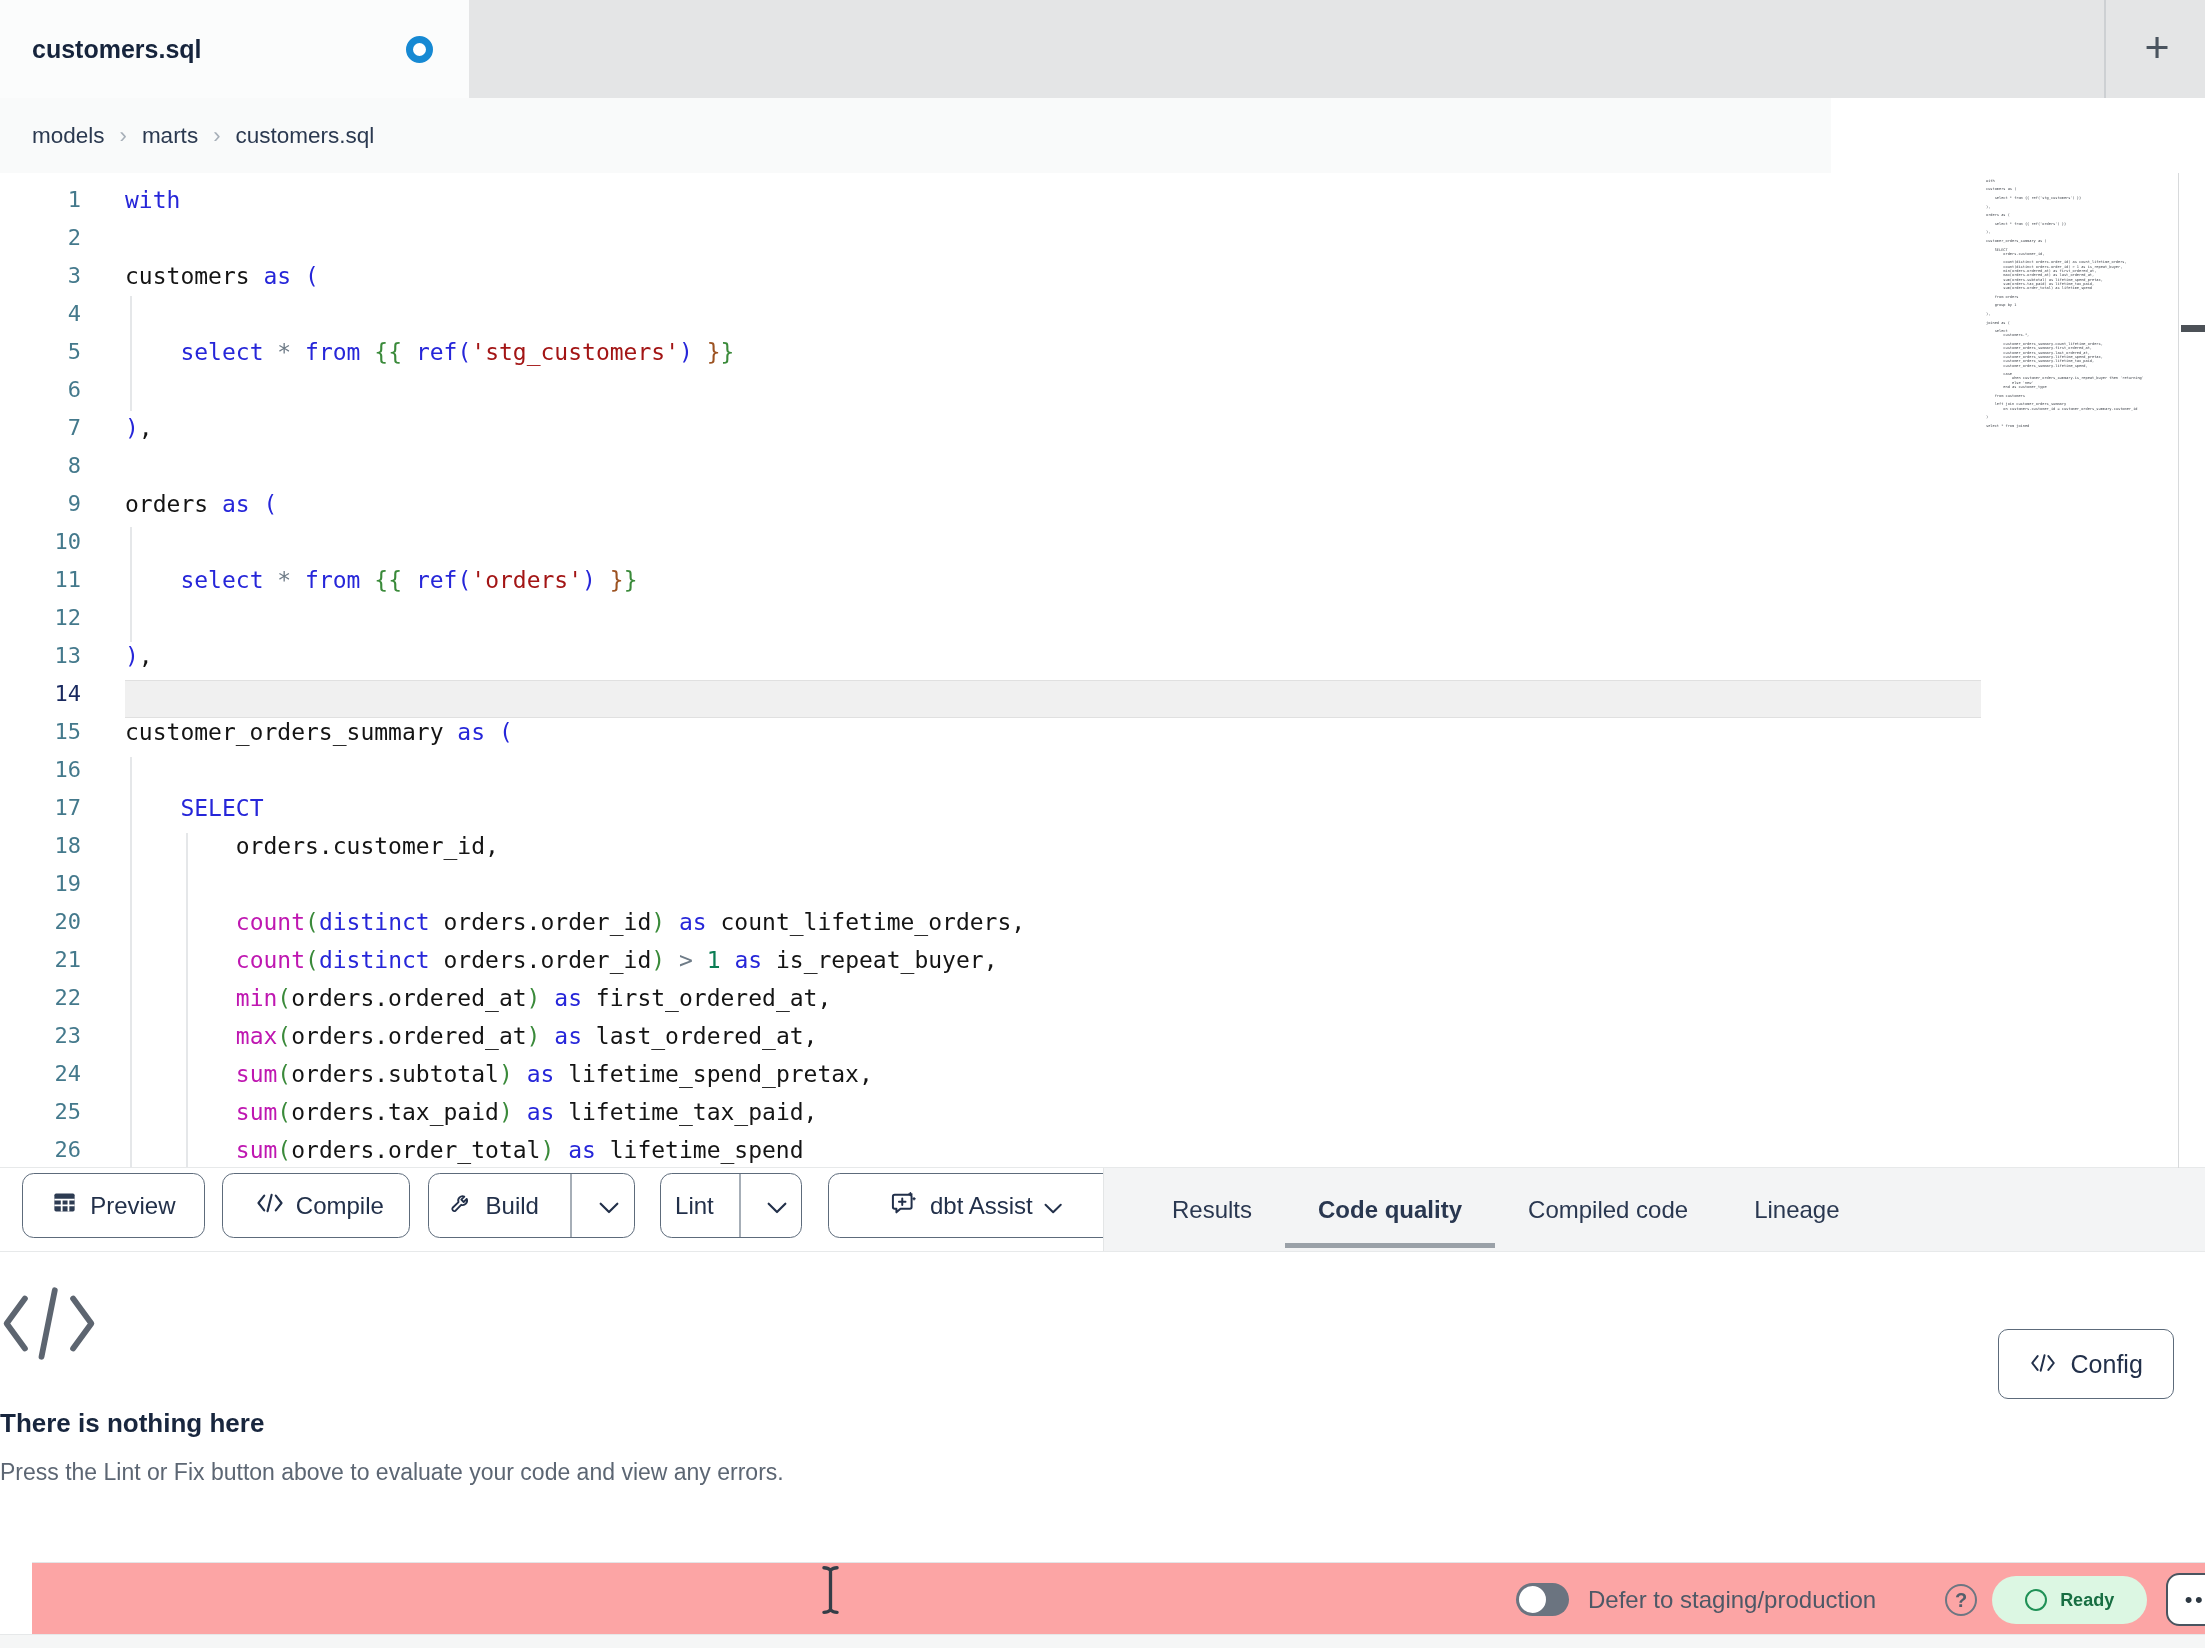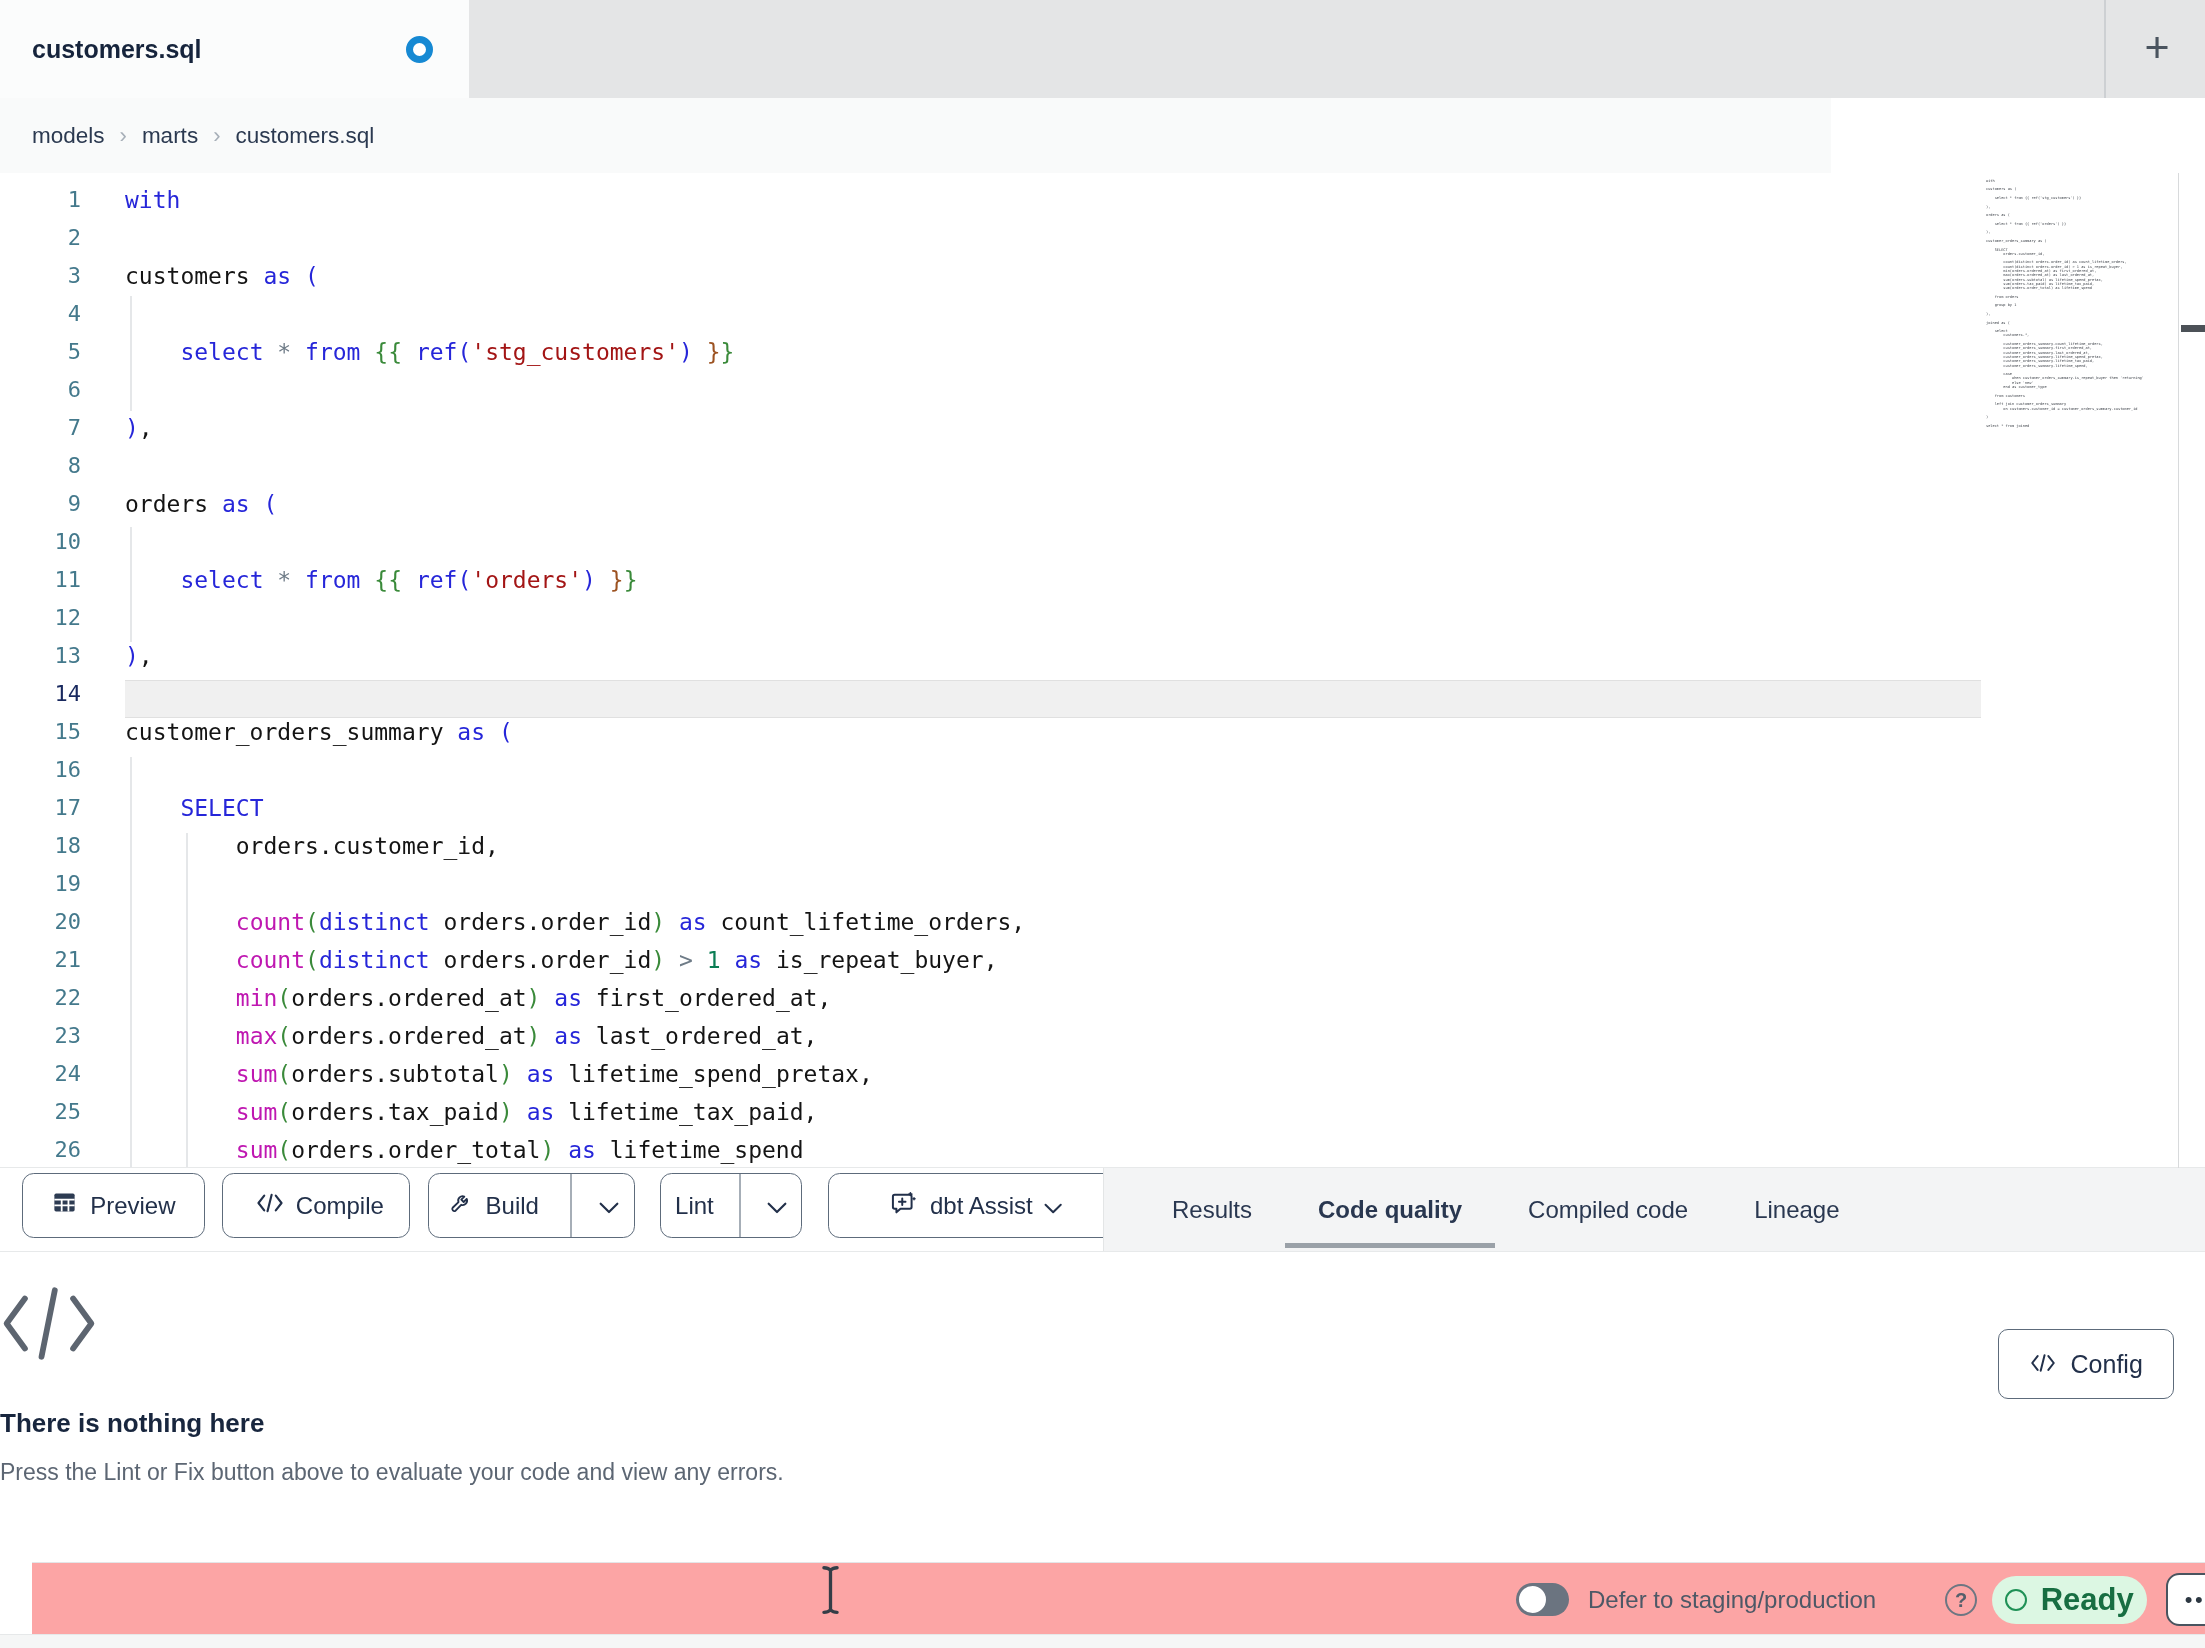--- a/index.html
+++ b/index.html
@@ -63,21 +63,21 @@
   .config-btn { position:absolute; left:1998px; top:77px; width:176px; height:70px; border-radius:10px; border:1.7px solid #5d6b7b; background:#fff; color:#22304a; display:flex; align-items:center; justify-content:center; gap:13.3px; font-size:25px; font-weight:500; cursor:pointer; font-family:"Liberation Sans",sans-serif; }
 
   
   .statusbar { position:absolute; left:0; top:1562px; width:2205px; height:73px; background:#fca5a5; border-top:0.8px solid #e4e6e8;margin-left:32px; }
   .toggle { position:absolute; left:1484px; top:20px; width:53px; height:33px; border-radius:16.7px; background:#6b7480; cursor:pointer; }
   .toggle .knob { position:absolute; left:3.3px; top:3.3px; width:27px; height:27px; border-radius:50%; background:#fff; }
   .defer-label { position:absolute; left:1556px; top:0; height:73px; line-height:73px; font-size:24px; color:#4d5866; }
   .help-icon { position:absolute; left:1913px; top:21px; width:32px; height:32px; border-radius:50%; border:2.5px solid #6d7682; color:#555f6b; font-size:20px; font-weight:700; display:flex; align-items:center; justify-content:center; cursor:pointer; }
   .ready-badge { position:absolute; left:1960px; top:13.3px; width:155px; height:48px; border-radius:24px; background:#dcf7e3; display:flex; align-items:center; justify-content:center; gap:13.3px; cursor:default; }
   .ready-ring { width:22px; height:22px; border-radius:50%; border:2.5px solid #1f9156; }
-  .ready-text { font-size:31px; font-weight:600; color:#176e42; }
+  .ready-text { font-size:18px; font-weight:600; color:#176e42; }
   .more-btn { position:absolute; left:2134px; top:10px; width:68px; height:53px; border-radius:13.3px; border:2.5px solid #49545f; background:#fff; color:#2d3842; font-size:22px; letter-spacing:2.5px; display:flex; align-items:center; justify-content:center; cursor:pointer; }
   .bottomstrip { position:absolute; left:0; top:1634px; width:2205px; height:14px; background:#f5f6f6; border-top:0.8px solid #e6e8e9; }
   .ibeam { position:absolute; left:814px; top:1564px; z-index:9; }
 </style>
 </head>
 <body>
 
 <div class="app">
 
   <div class="tabbar">

